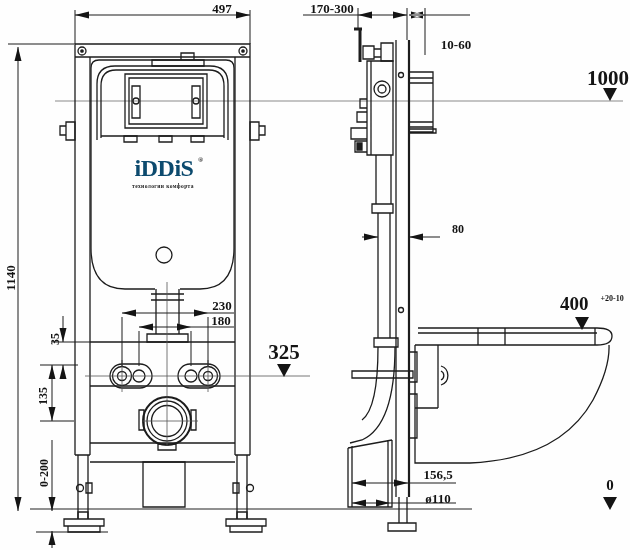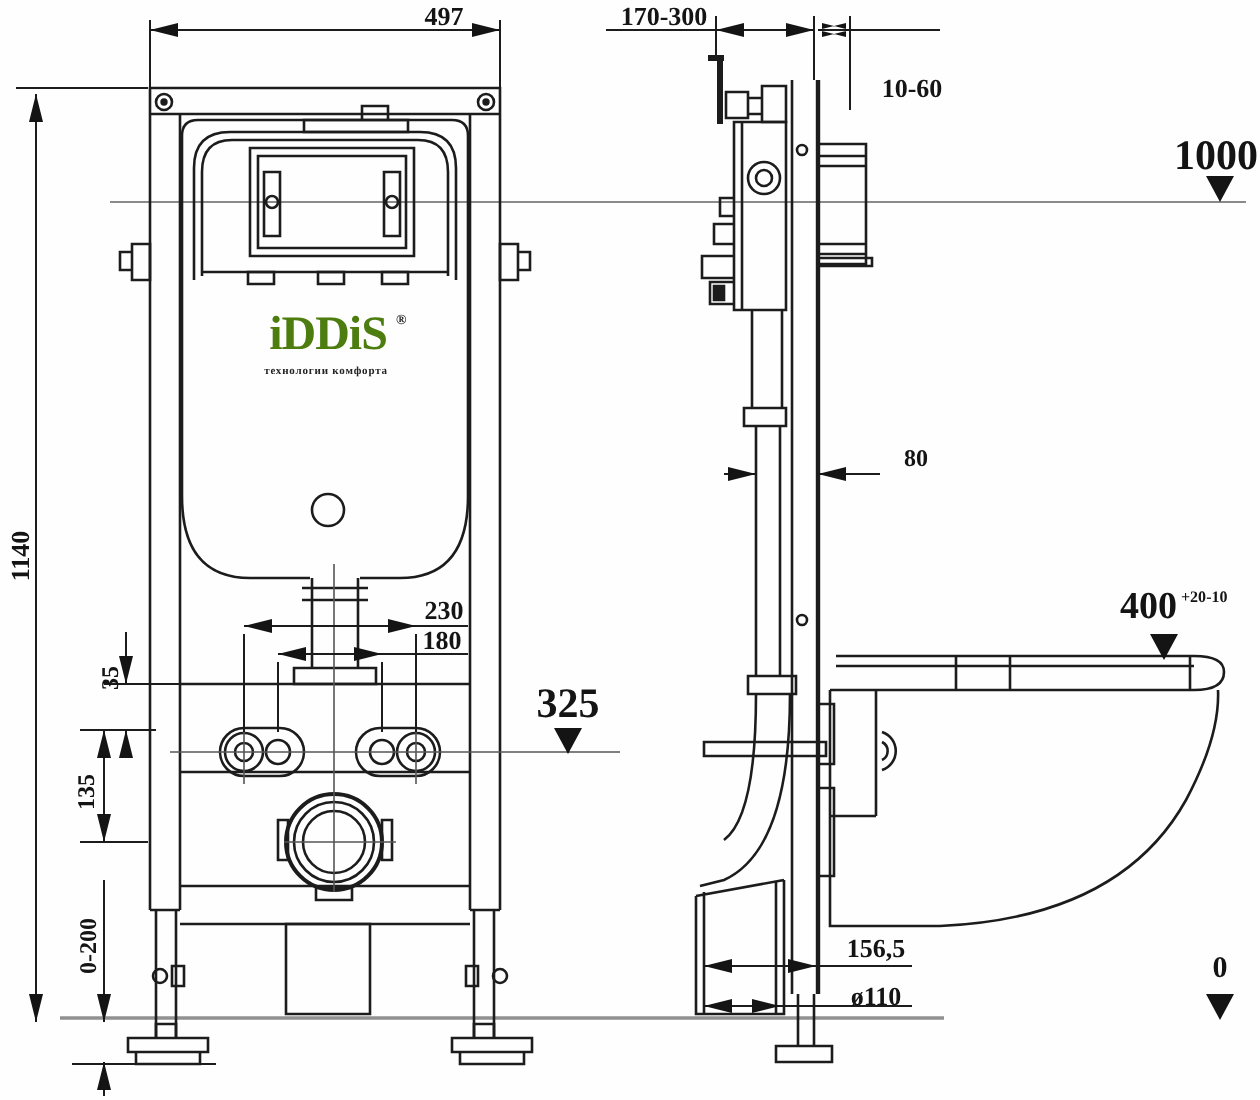--- a/index.html
+++ b/index.html
@@ -3,26 +3,26 @@
 <meta charset="utf-8">
 <style>
   html,body{margin:0;padding:0;background:#ffffff;}
   #stage{position:relative;width:630px;height:550px;background:#fefefe;overflow:hidden;
          font-family:Liberation Serif, serif;color:#111;}
   #lineart{position:absolute;left:0;top:0;}
   .lab{position:absolute;white-space:nowrap;font-size:13px;font-weight:600;color:#141414;
        transform:translate(-50%,-50%);line-height:1;}
   .rot{transform:translate(-50%,-50%) rotate(-90deg);}
   .big{font-size:21px;}
-  .lab-400{position:absolute;left:560px;top:294px;display:flex;align-items:flex-start;gap:2px;
+  .lab-400{position:absolute;left:560px;top:294px;display:flex;align-items:flex-start;gap:12px;
        font-weight:600;color:#141414;line-height:1;}
   .lab-400 .main{font-size:19px;}
   .tolcol{display:flex;flex-direction:row;font-size:8px;font-weight:700;line-height:1.1;padding-top:1px;}
   .logo{position:absolute;left:164px;top:168px;transform:translate(-50%,-50%);
-        font-size:24px;font-weight:800;letter-spacing:-.5px;color:#4d7c0f;}
+        font-size:24px;font-weight:800;letter-spacing:-.5px;color:#0c4a6e;}
   .logo-reg{position:absolute;left:198px;top:156px;font-size:7px;font-weight:700;color:#0d0d0d;}
   .tagline{position:absolute;left:163px;top:186px;transform:translate(-50%,-50%);
         font-size:5.5px;letter-spacing:.4px;color:#222;font-weight:600;}
 </style>
 </head>
 <body>
 
 <div id="stage">
 
 <svg id="lineart" width="630" height="550" viewBox="0 0 630 550" fill="none" stroke="#1c1c1c" stroke-width="1.3">

